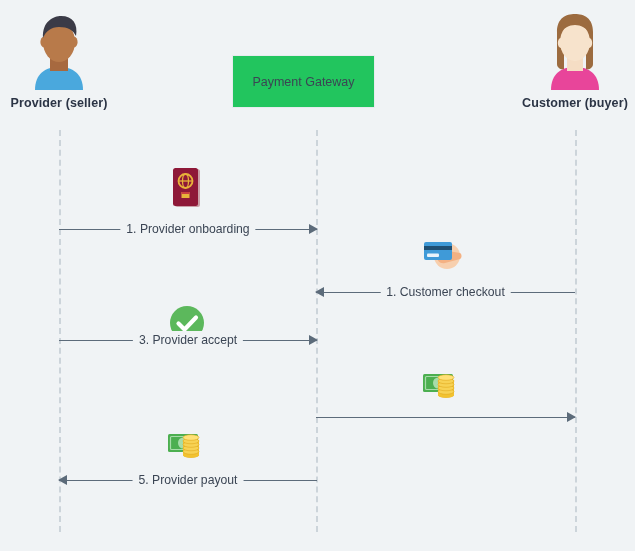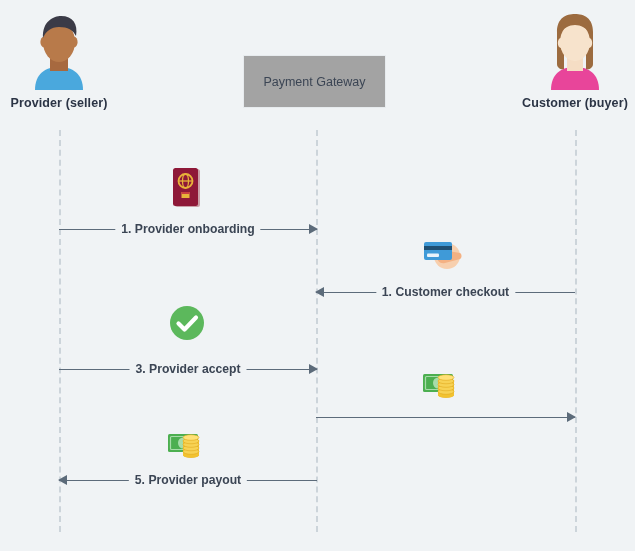--- a/index.html
+++ b/index.html
@@ -49,41 +49,40 @@
   .avatar-wrap {
     height: 78px;
     display: flex;
     align-items: flex-end;
     justify-content: center;
   }
 
   
   .gateway-box {
     position: absolute;
-    left: 243px;
+    left: 232px;
     top: 55px;
     width: 143px;
     height: 53px;
-    background: #a3a3a3;
+    background: #22c55e;
     border: 1px solid #e7ebee;
     display: flex;
     align-items: center;
     justify-content: center;
     box-sizing: border-box;
   }
   .gateway-label {
     font-size: 12.5px;
     color: #3b4554;
   }
 
   
   .msg {
     position: absolute;
     height: 18px;
-    font-weight: bold;
   }
   .msg .line-left, .msg .line-right {
     position: absolute;
     top: 9px;
     height: 0;
     border-top: 1.6px solid #5c6b7a;
   }
   .msg .arrowhead {
     position: absolute;
     top: 3.5px;
@@ -246,21 +245,21 @@
     <div class="arrowhead"></div>
     <div class="msg-label">1. Provider onboarding</div>
   </div>
 
   <div class="msg seg-gc to-left" style="top:283px">
     <div class="line-left" style="left:0; width:100%"></div>
     <div class="arrowhead"></div>
     <div class="msg-label">1. Customer checkout</div>
   </div>
 
-  <div class="msg seg-pg to-right" style="top:360px">
+  <div class="msg seg-pg to-right" style="top:331px">
     <div class="line-left" style="left:0; width:100%"></div>
     <div class="arrowhead"></div>
     <div class="msg-label">3. Provider accept</div>
   </div>
 
   <div class="msg seg-gc to-right" style="top:408px">
     <div class="line-left" style="left:0; width:100%"></div>
     <div class="arrowhead"></div>
   </div>
 

